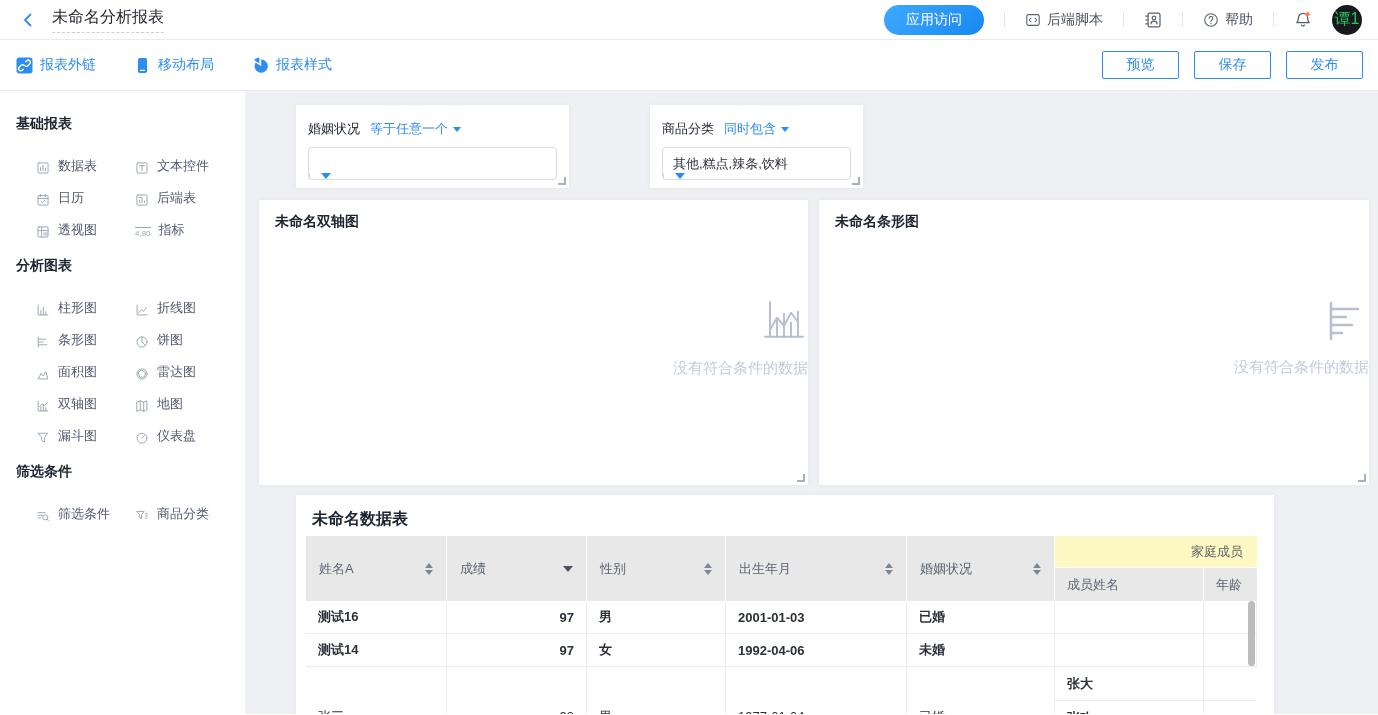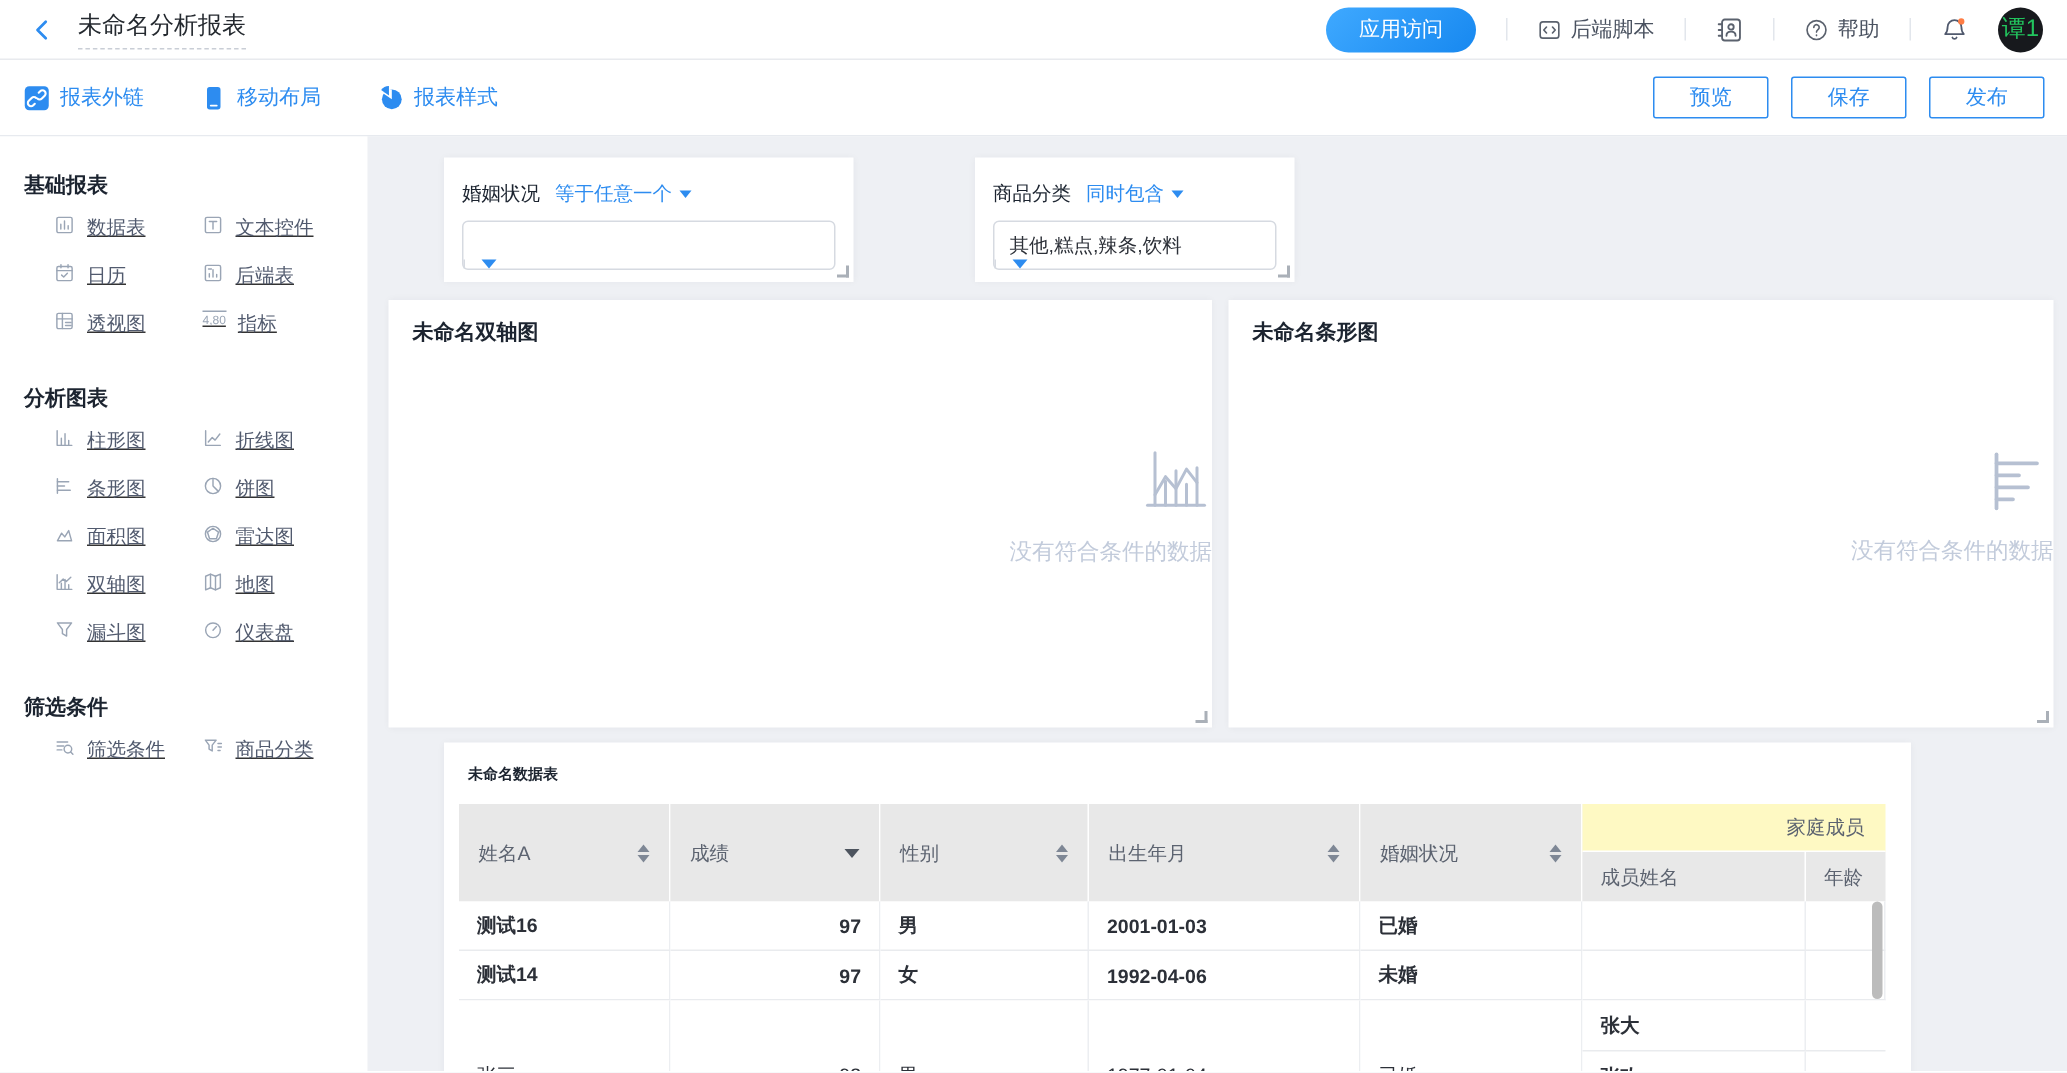--- a/index.html
+++ b/index.html
@@ -31,21 +31,21 @@
   .tool-ic { width:17px; height:17px; display:block; }
   .tl-right { display:flex; align-items:center; gap:15px; }
   .ol-btn { width:77px; height:28px; border:1px solid #2d8cf0; color:#2d8cf0; background:#fff;
             font-size:14px; border-radius:2px; cursor:pointer; }
 
   
   .content { display:flex; height:623px; }
   .sidebar { width:245px; background:#fff; padding:24px 16px 0; flex:none; }
   .sb-section-title { font-size:14px; font-weight:bold; color:#1c2430; margin-bottom:10px; }
   .sb-grid { display:grid; grid-template-columns:99px 1fr; margin:0 0 18px 20px; }
-  .sb-item { height:32px; display:flex; align-items:flex-start; gap:8px; cursor:pointer;text-decoration:underline; }
+  .sb-item { height:32px; display:flex; align-items:flex-end; gap:8px; cursor:pointer; }
   .sbi { width:14px; height:14px; flex:none; }
   .sbi * { stroke:#9aa5b5; fill:none; stroke-width:1.1; stroke-linecap:round; stroke-linejoin:round; }
   .sb-label { font-size:13px; color:#515a6e; white-space:nowrap; }
   .metric-ic { font-size:8px; color:#9aa5b5; border-top:1px solid #9aa5b5; line-height:10px;
                padding-top:1px; letter-spacing:0; flex:none; }
 
   .canvas { flex:1; position:relative; background:#eef0f4; overflow:hidden; }
   .widget { position:absolute; background:#fff; box-shadow:0 0 5px rgba(31,45,61,.05); }
   .rz { position:absolute; right:3px; bottom:3px; width:8px; height:8px;
         border-right:2px solid #aab0b8; border-bottom:2px solid #aab0b8; cursor:nwse-resize; }
@@ -63,21 +63,21 @@
   .f-caret-box { width:33px; border-left:1px solid #d6dae1; display:flex; align-items:center; justify-content:center; }
   .f-caret-box .caret-dn { border-left-width:5px; border-right-width:5px; border-top-width:6px; }
 
   
   .panel-title { font-size:14px; font-weight:bold; color:#1c2430; padding:13px 16px 0; }
   .empty-wrap { position:absolute; left:0; right:0; top:50%; transform:translateY(-56%);
                 display:flex; flex-direction:column; align-items:flex-end; gap:16px; }
   .empty-text { font-size:15px; color:#c2cbdb; }
 
   
-  .dt-title { font-size:10px; font-weight:bold; color:#1c2430; padding:14px 16px 0; }
+  .dt-title { font-size:16px; font-weight:bold; color:#1c2430; padding:14px 16px 0; }
   .dtable { position:absolute; left:10px; top:41px; width:951px; font-size:13px; }
   .dt-head { display:flex; }
   .th { background:#e8e8e8; color:#5c6370; display:flex; align-items:center; justify-content:space-between;
         padding:0 13px; height:65px; border-right:1px solid #fff; cursor:pointer; }
   .th:last-child { border-right:none; }
   .c0{width:141px;} .c1{width:140px;} .c2{width:139px;} .c3{width:181px;} .c4{width:148px;}
   .c5{width:149px;} .c6{width:53px;}
   .th-group { width:202px; display:flex; flex-direction:column; }
   .th-group-top { background:#fef9c3; color:#5c6370; height:32px; border-bottom:1px solid #fff;
                   display:flex; align-items:center; justify-content:flex-end; padding:0 14px; }

